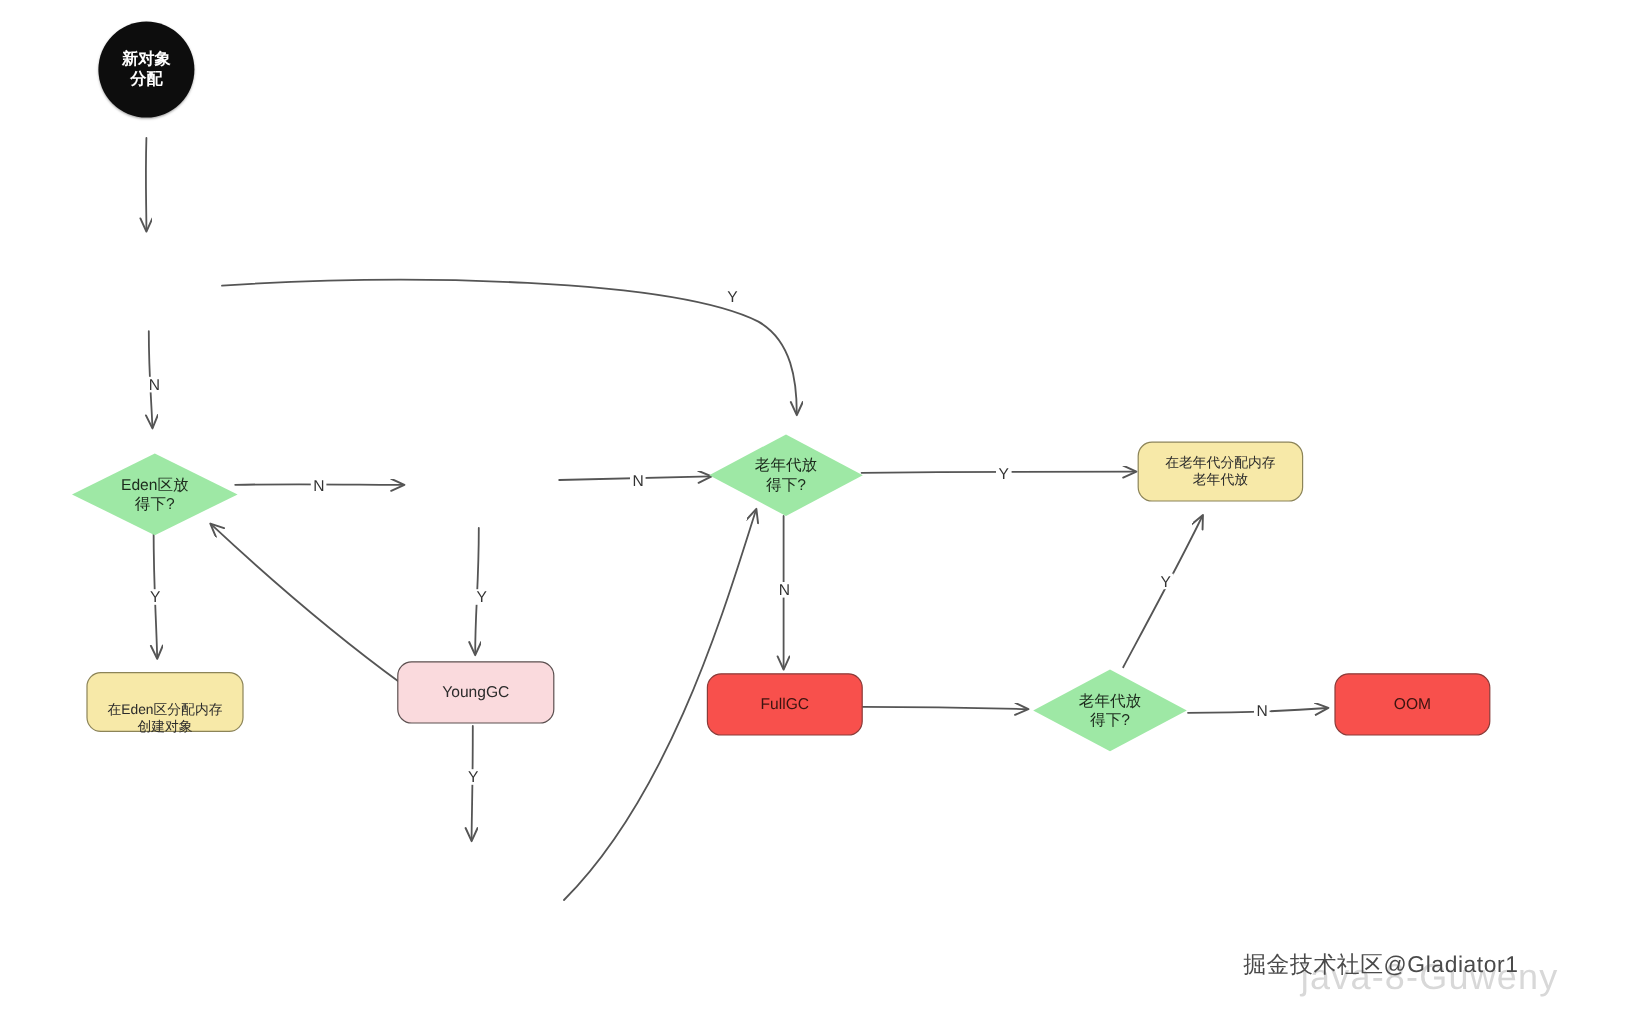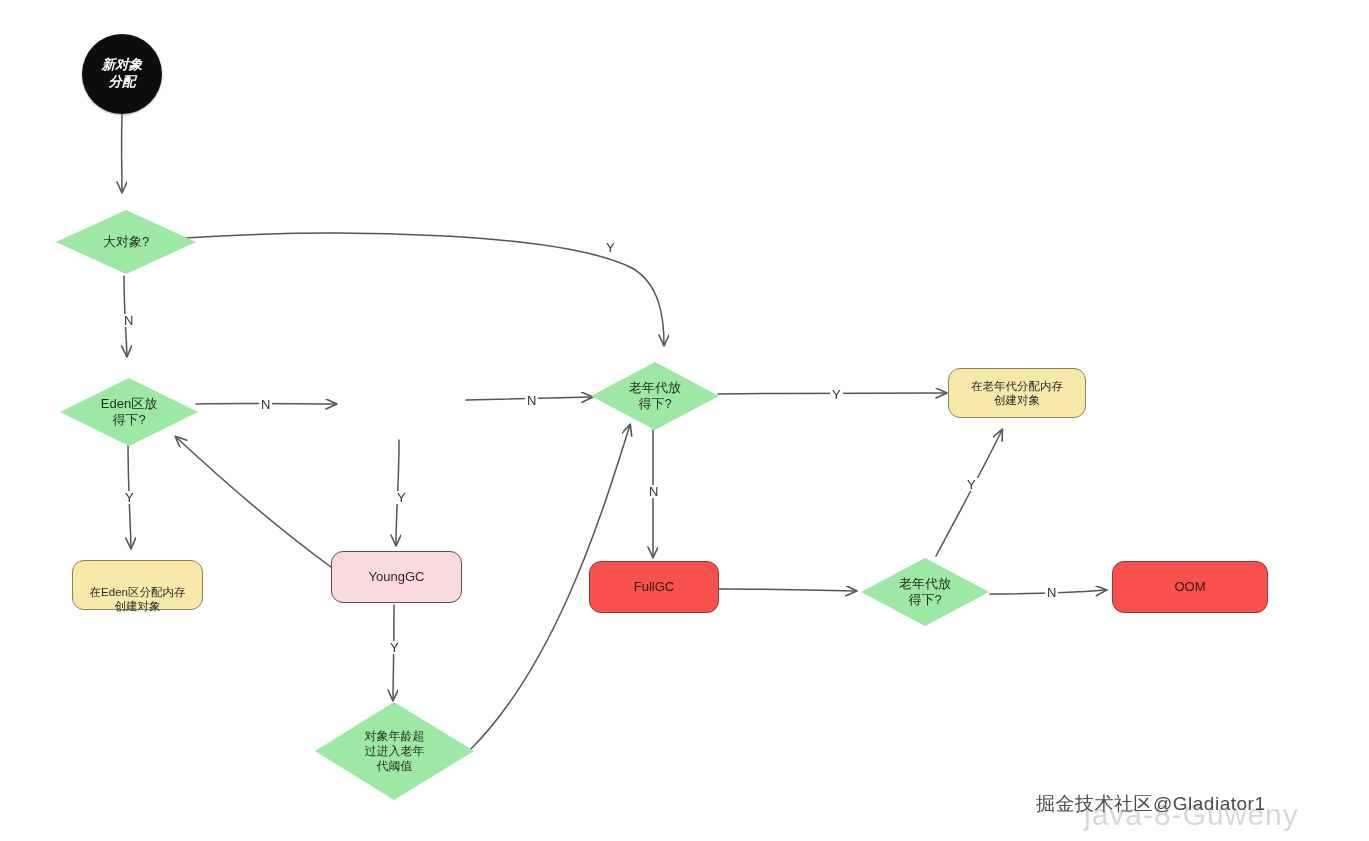--- a/index.html
+++ b/index.html
@@ -151,52 +151,46 @@
       <path d="M653,430 C653,490 653,520 653,557" marker-end="url(#ah)"></path>
 
       <path d="M719,589 C780,589 820,590 856,591" marker-end="url(#ah)"></path>
 
       <path d="M936,556 C966,500 985,465 1002,430" marker-end="url(#ah)"></path>
 
       <path d="M990,594 C1040,594 1080,592 1106,590" marker-end="url(#ah)"></path>
     </g>
   </svg>
 
-  <div class="node n-start" style="left:82px; top:34px; width:80px; height:80px;font-style:italic;">
+  <div class="node n-start" style="left:82px; top:18px; width:80px; height:80px;">
     <span class="label">新对象
 分配</span>
   </div>
 
-  <div class="node n-diamond" style="left:54px; top:208px; width:144px; height:68px;">
-    <svg class="dshape" viewBox="0 0 144 68" preserveAspectRatio="none">
-      <polygon points="72,2 142,34 72,66 2,34" fill="#9ee8a5"></polygon>
-    </svg>
-    <span class="label">大对象?</span>
-  </div>
 
   <div class="node n-diamond" style="left:58px; top:376px; width:142px; height:72px;text-align:center;">
     <svg class="dshape" viewBox="0 0 142 72" preserveAspectRatio="none">
       <polygon points="71,2 140,36 71,70 2,36" fill="#9ee8a5"></polygon>
     </svg>
     <span class="label">Eden区放
 得下?</span>
   </div>
 
 
   <div class="node n-diamond" style="left:589px; top:360px; width:132px; height:72px;">
     <svg class="dshape" viewBox="0 0 132 72" preserveAspectRatio="none">
       <polygon points="66,2 130,36 66,70 2,36" fill="#9ee8a5"></polygon>
     </svg>
     <span class="label">老年代放
 得下?</span>
   </div>
 
   <div class="node n-rect yellow" style="left:948px; top:368px; width:138px; height:50px;">
     <span class="label" style="font-size:11.5px;">在老年代分配内存
-创建对象</span>
+老年代放</span>
   </div>
 
   <div class="node n-rect yellow" style="left:72px; top:560px; width:131px; height:50px;">
     <span class="label" style="font-size:11.5px;margin-top:28px;">在Eden区分配内存
 创建对象</span>
   </div>
 
   <div class="node n-rect red" style="left:589px; top:561px; width:130px; height:52px;">
     <span class="label">FullGC</span>
   </div>
@@ -206,32 +200,24 @@
   </div>
 
   <div class="node n-diamond" style="left:859px; top:556px; width:132px; height:72px;">
     <svg class="dshape" viewBox="0 0 132 72" preserveAspectRatio="none">
       <polygon points="66,2 130,36 66,70 2,36" fill="#9ee8a5"></polygon>
     </svg>
     <span class="label">老年代放
 得下?</span>
   </div>
 
-  <div class="node n-rect red" style="left:1112px; top:561px; width:156px; height:52px;">
+  <div class="node n-rect red" style="left:1112px; top:561px; width:130px; height:52px;">
     <span class="label">OOM</span>
   </div>
 
-  <div class="node n-diamond" style="left:313px; top:700px; width:163px; height:102px;">
-    <svg class="dshape" viewBox="0 0 163 102" preserveAspectRatio="none">
-      <polygon points="81,2 161,51 81,100 2,51" fill="#9ee8a5"></polygon>
-    </svg>
-    <span class="label" style="font-size:12px;">对象年龄超
-过进入老年
-代阈值</span>
-  </div>
 
   <div class="edge-label" style="left:604px; top:241px;">Y</div>
   <div class="edge-label" style="left:122px; top:314px;">N</div>
   <div class="edge-label" style="left:259px; top:398px;">N</div>
   <div class="edge-label" style="left:123px; top:491px;">Y</div>
   <div class="edge-label" style="left:525px; top:394px;">N</div>
   <div class="edge-label" style="left:395px; top:491px;">Y</div>
   <div class="edge-label" style="left:388px; top:641px;">Y</div>
   <div class="edge-label" style="left:830px; top:388px;">Y</div>
   <div class="edge-label" style="left:647px; top:485px;">N</div>

